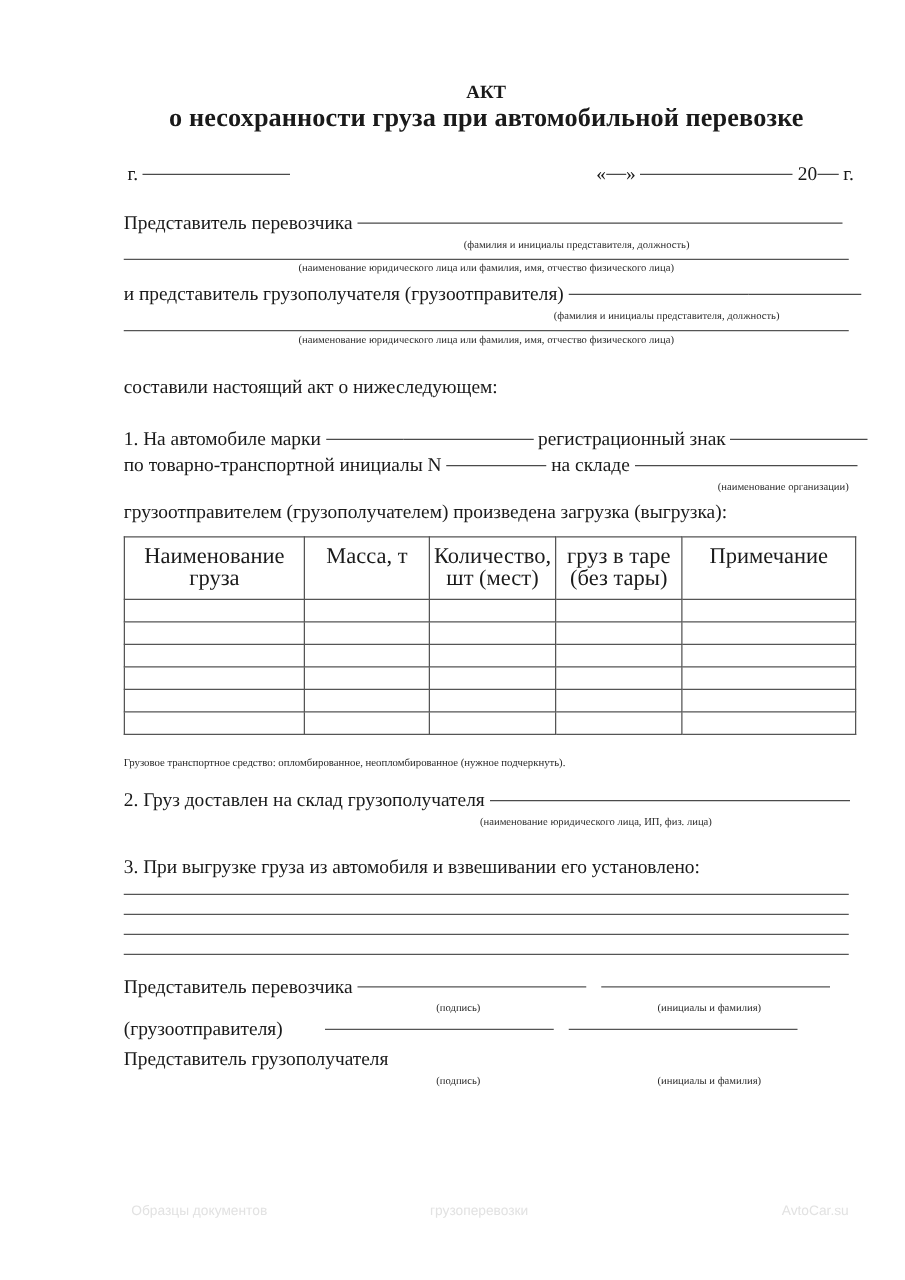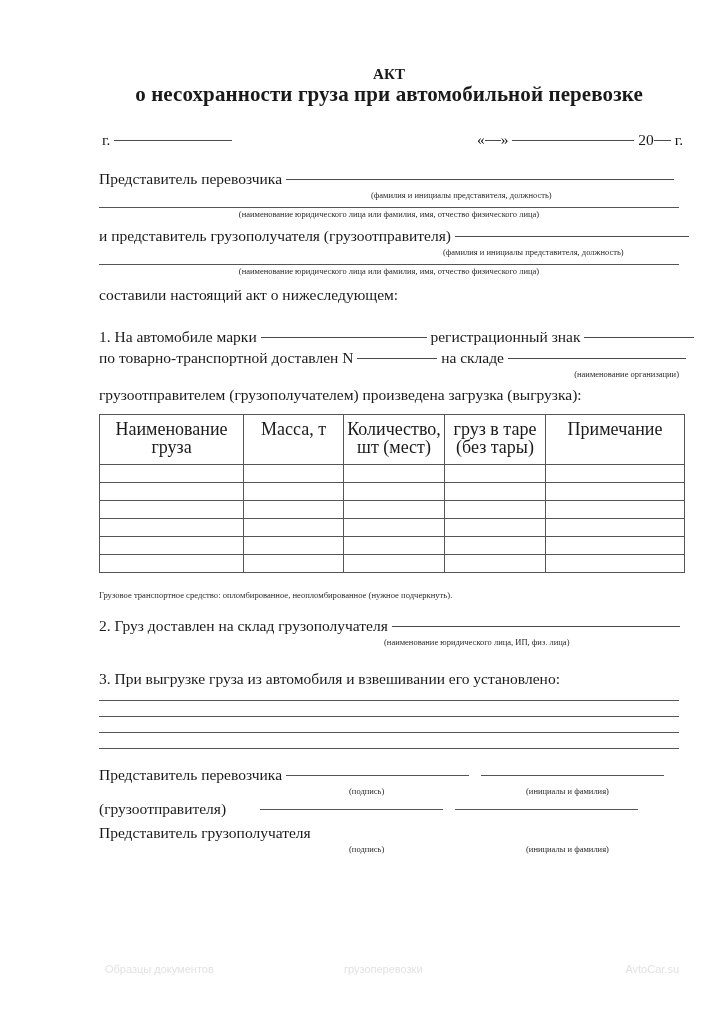--- a/index.html
+++ b/index.html
@@ -180,31 +180,31 @@
   <div class="rep-row" style="margin-top:5px">
     <div class="ln">
       <span>и представитель грузополучателя (грузоотправителя)</span>
       <span class="rule" style="width:144px"></span><span class="rule" style="width:90px"></span>
     </div>
     <div class="small" style="padding-left:344px;margin-top:1px">(фамилия и инициалы представителя, должность)</div>
     <div class="fullrule" style="margin-top:6px"></div>
     <div class="small" style="text-align:center;margin-top:1px">(наименование юридического лица или фамилия, имя, отчество  физического лица)</div>
   </div>
 
-  <div class="ln" style="margin-top:7px">составили настоящий акт о нижеследующем:</div>
+  <div class="ln" style="margin-top:22px">составили настоящий акт о нижеследующем:</div>
 
   <div style="margin-top:21px">
     <div class="ln">
       <span>1. На автомобиле марки</span>
       <span class="rule" style="width:62px"></span><span class="rule" style="width:104px"></span>
       <span>регистрационный знак</span>
       <span class="rule" style="width:110px"></span>
     </div>
     <div class="ln">
-      <span>по товарно-транспортной доставлен N</span>
+      <span>по товарно-транспортной инициалы N</span>
       <span class="rule" style="width:80px"></span>
       <span>на складе</span>
       <span class="rule" style="width:56px"></span><span class="rule" style="width:122px"></span>
     </div>
     <div class="small" style="text-align:right;margin-top:1px">(наименование организации)</div>
     <div class="ln" style="margin-top:4px">грузоотправителем (грузополучателем) произведена загрузка (выгрузка):</div>
   </div>
 
   <table class="goods">
     <thead>

